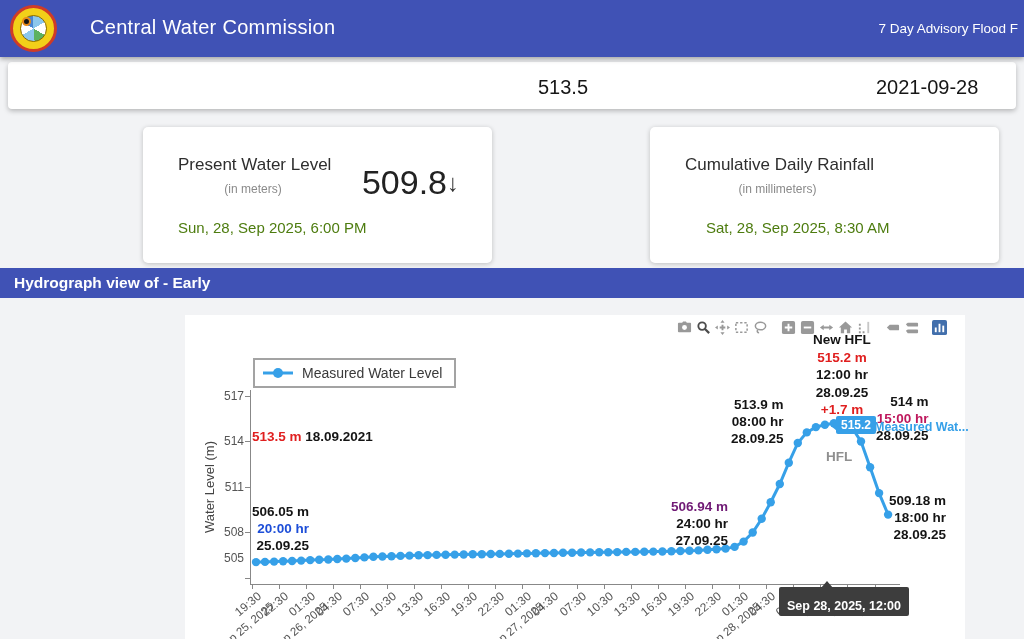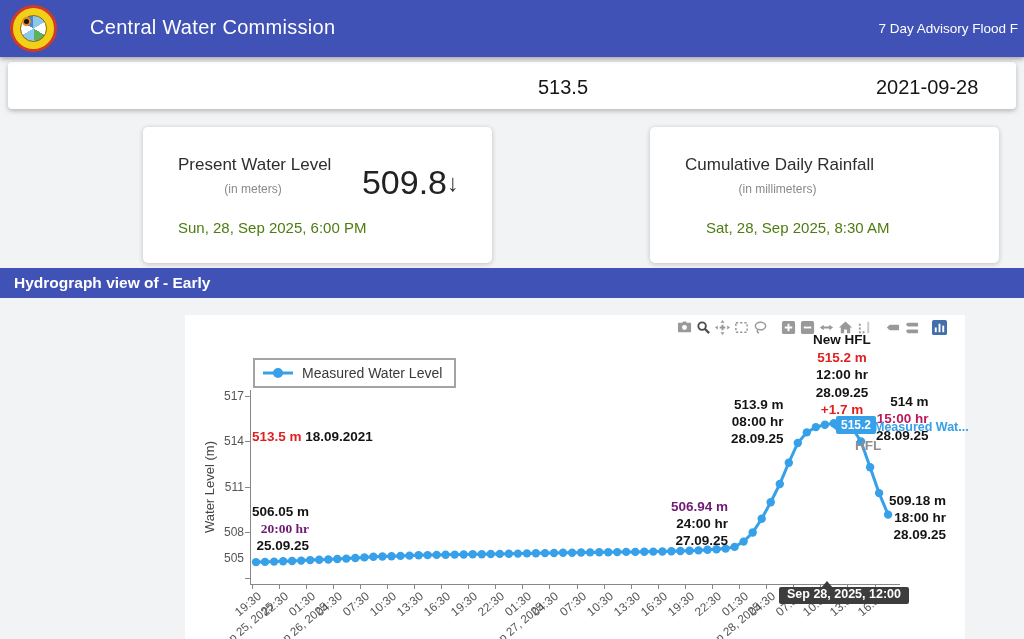--- a/index.html
+++ b/index.html
@@ -64,21 +64,21 @@
   .mb { width:17px; height:17px; display:flex; align-items:center; justify-content:center; cursor:pointer; }
   .mb svg { width:15px; height:15px; }
   .mb.gap { margin-left:9px; }
   .blue-tip { position:absolute; left:836px; top:416px; background:#36a0e8; color:#fff;
     font-size:12px; font-weight:bold; padding:2px 5px; border-radius:2px; z-index:6; }
   .blue-tip::before { content:""; position:absolute; left:-5px; top:5px;
     border:5px solid transparent; border-left:0; border-right:6px solid #36a0e8; }
   .series-tip { position:absolute; left:874px; top:420px; color:#36a0e8;
     font-size:12.5px; font-weight:600; z-index:6; }
   .axis-tip { position:absolute; left:779px; top:587px; background:#3d3d3d; color:#fff;
-    font-size:12.5px; font-weight:bold; padding:0 8px 3px; border-radius:2px; z-index:6; }
+    font-size:12.5px; font-weight:bold; padding:12px 8px 3px; border-radius:2px; z-index:6; }
   .axis-tip::before { content:""; position:absolute; left:42px; top:-6px;
     border:6px solid transparent; border-top:0; border-bottom:7px solid #3d3d3d; }
 </style>
 </head>
 <body>
 
 <div class="header">
   <div class="logo">
     <div class="logo-inner"></div>
     <div class="logo-dot"></div>
@@ -247,21 +247,21 @@
       <circle cx="861.0" cy="441.5" r="4.2" fill="#36a0e8"></circle>
       <circle cx="870.1" cy="467.3" r="4.2" fill="#36a0e8"></circle>
       <circle cx="879.1" cy="493.1" r="4.2" fill="#36a0e8"></circle>
       <circle cx="888.1" cy="514.6" r="4.2" fill="#36a0e8"></circle>
     </svg>
     <div class="ann" style="left: 252px; top: 428px;">
       <div><span style="color: rgb(224, 31, 31);">513.5 m </span><span style="color: rgb(20, 20, 20);">18.09.2021</span></div>
     </div>
     <div class="ann" style="left: 252px; top: 503px;">
       <div><span style="color: rgb(20, 20, 20);">506.05 m</span></div>
-      <div><span style="color: #701a75; font-family: Liberation Serif, serif;">20:00 hr</span></div>
+      <div><span style="color: #1d4ed8;">20:00 hr</span></div>
       <div><span style="color: rgb(20, 20, 20);">25.09.25</span></div>
     </div>
     <div class="ann" style="left: 671px; top: 498px;">
       <div><span style="color: #701a75;">506.94 m</span></div>
       <div><span style="color: rgb(20, 20, 20);">24:00 hr</span></div>
       <div><span style="color: rgb(20, 20, 20);">27.09.25</span></div>
     </div>
     <div class="ann" style="left: 731px; top: 396px;">
       <div><span style="color: rgb(20, 20, 20);">513.9 m</span></div>
       <div><span style="color: rgb(20, 20, 20);">08:00 hr</span></div>
@@ -277,21 +277,21 @@
     <div class="ann" style="left: 876px; top: 393px;">
       <div><span style="color: rgb(20, 20, 20);">514 m</span></div>
       <div><span style="color: #be185d;">15:00 hr</span></div>
       <div><span style="color: rgb(20, 20, 20);">28.09.25</span></div>
     </div>
     <div class="ann" style="left: 889px; top: 492px;">
       <div><span style="color: rgb(20, 20, 20);">509.18 m</span></div>
       <div><span style="color: rgb(20, 20, 20);">18:00 hr</span></div>
       <div><span style="color: rgb(20, 20, 20);">28.09.25</span></div>
     </div>
-    <div class="ann" style="left: 826px; top: 437px; margin-left: 29px;">
+    <div class="ann" style="left: 826px; top: 448px;">
       <div><span style="color: rgb(143, 143, 143);">HFL</span></div>
     </div>
   </div>
 
 <div class="ylab">Water Level (m)</div>
 
 <div class="legend">
   <svg width="30" height="12">
     <line x1="0" y1="6" x2="30" y2="6" stroke="#36a0e8" stroke-width="3"></line>
     <circle cx="15" cy="6" r="5" fill="#36a0e8"></circle>

